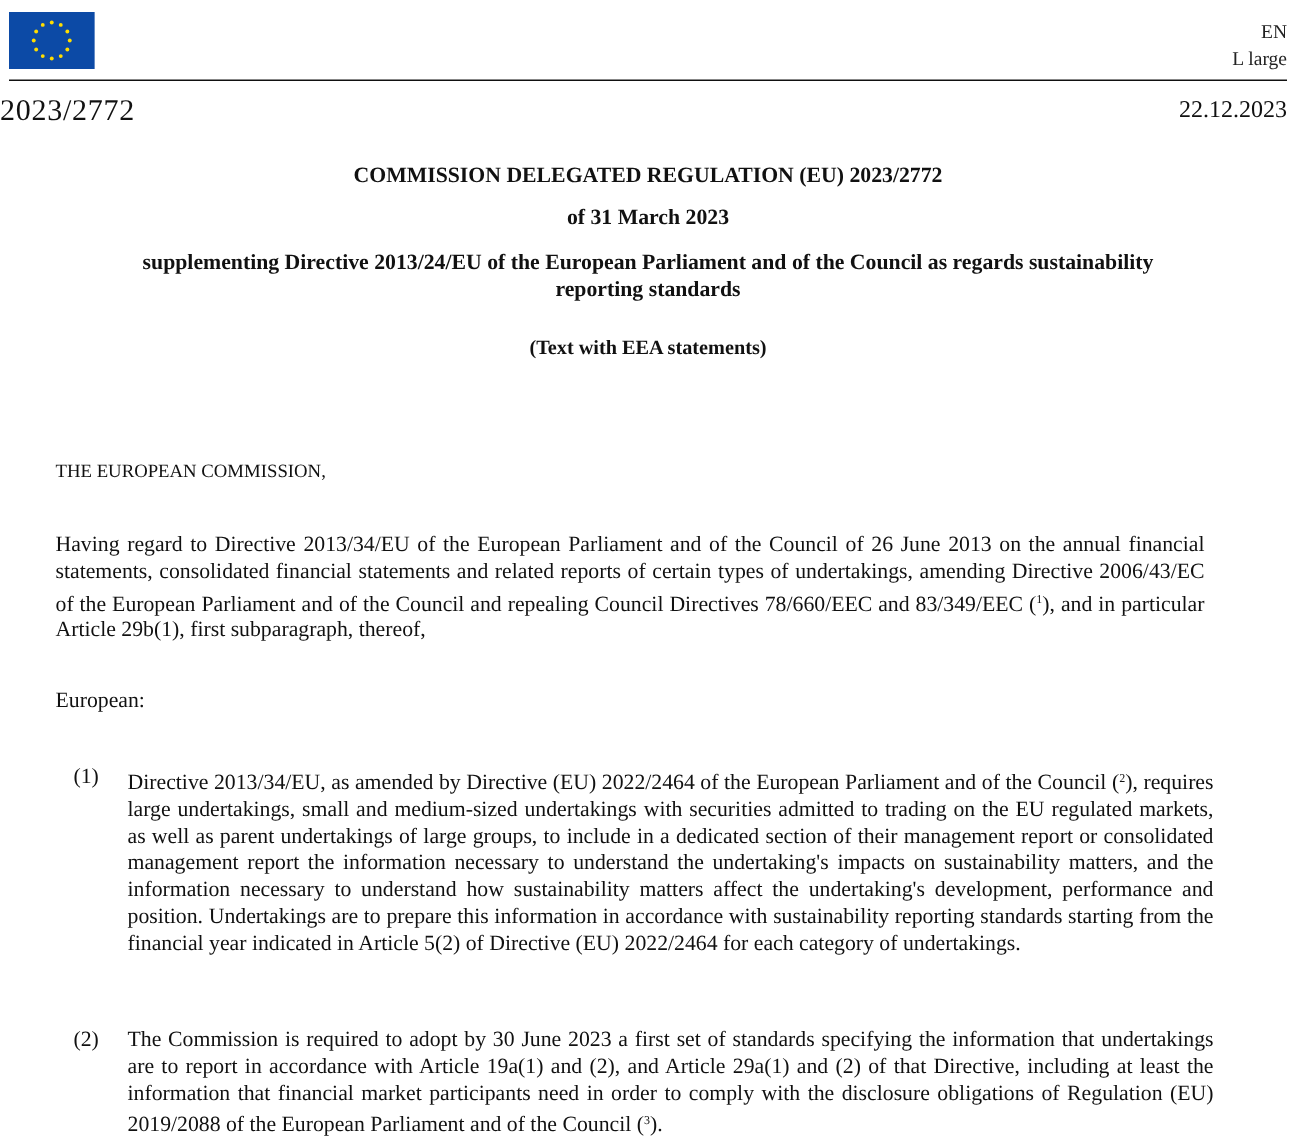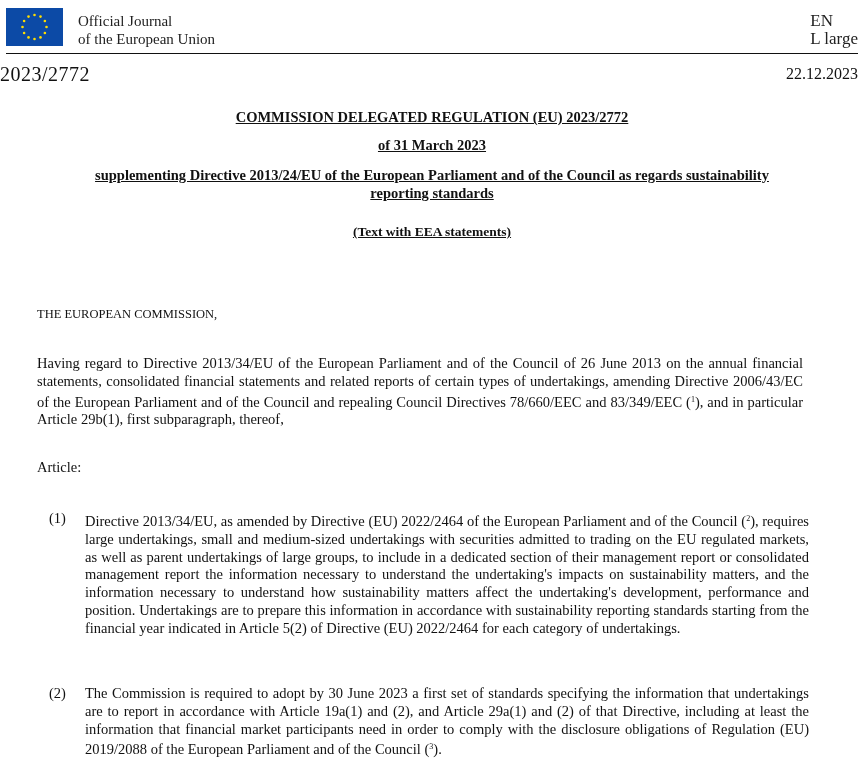--- a/index.html
+++ b/index.html
@@ -15,31 +15,31 @@
   .flag {
     position: absolute; left: 0; top: 8px; width: 57px; height: 38px;
     background: #0c4aa6;
   }
   .flag svg { width: 57px; height: 38px; display: block; }
   .journal {
     position: absolute; left: 72px; top: 12px; font-size: 15px; line-height: 18px;
     color: #222;
   }
   .series {
-    position: absolute; right: 0; top: 12px; font-size: 17px; line-height: 18px;
-    color: #222;
+    position: absolute; right: 0; top: 12px; font-size: 13px; line-height: 18px;
+    text-align: right; color: #222;
   }
   .docnum {
     position: absolute; left: 0; width: 864px; top: 63px; 
     font-size: 20px; letter-spacing: 0.5px;
   }
   .date {
     position: absolute; right: 6px; top: 65px; font-size: 16px;
   }
-  .title-block { position: absolute; left: 80px; width: 704px; text-align: center; font-weight: bold; font-size: 14.5px; text-decoration: underline; }
+  .title-block { position: absolute; left: 80px; width: 704px; text-align: center; font-weight: bold; font-size: 14.5px; }
   .t1 { top: 109px; }
   .t2 { top: 137px; }
   .t3 { top: 166px; line-height: 18px; }
   .t4 { top: 224px; font-size: 13.5px; }
   .para {
     position: absolute; left: 37px; width: 766px; font-size: 14.5px; line-height: 17.8px;
     text-align: justify;
   }
   .para.last-line-left { text-align-last: left; }
   .p-commission { top: 306px; font-size: 12.5px; }
@@ -66,43 +66,39 @@
         <circle cx="38.892304845413264" cy="25" r="1.3" fill="#ffdd00"></circle>
         <circle cx="34.5" cy="29.392304845413264" r="1.3" fill="#ffdd00"></circle>
         <circle cx="28.5" cy="31" r="1.3" fill="#ffdd00"></circle>
         <circle cx="22.499999999999996" cy="29.392304845413264" r="1.3" fill="#ffdd00"></circle>
         <circle cx="18.107695154586736" cy="25.000000000000004" r="1.3" fill="#ffdd00"></circle>
         <circle cx="16.5" cy="19" r="1.3" fill="#ffdd00"></circle>
         <circle cx="18.107695154586736" cy="12.999999999999998" r="1.3" fill="#ffdd00"></circle>
         <circle cx="22.499999999999993" cy="8.60769515458674" r="1.3" fill="#ffdd00"></circle>
       </svg>
   </div>
-  <div class="journal">
-    <div>Official Journal</div>
-    <div>of the European Union</div>
-  </div>
   <div class="series">
     <div>EN</div>
     <div>L large</div>
   </div>
 </div>
 
 <div class="docnum">2023/2772</div>
 <div class="date">22.12.2023</div>
 
 <div class="title-block t1">COMMISSION DELEGATED REGULATION (EU) 2023/2772</div>
 <div class="title-block t2">of 31 March 2023</div>
 <div class="title-block t3">supplementing Directive 2013/24/EU of the European Parliament and of the Council as regards sustainability reporting standards</div>
 <div class="title-block t4">(Text with EEA statements)</div>
 
 <div class="para p-commission">THE EUROPEAN COMMISSION,</div>
 
 <div class="para p-having last-line-left"><span>Having regard to Directive 2013/34/EU of the European Parliament and of the Council of 26 June 2013 on the annual financial statements, consolidated financial statements and related reports of certain types of undertakings, amending Directive 2006/43/EC of the European Parliament and of the Council and repealing Council Directives 78/660/EEC and 83/349/EEC (</span><sup class="fn">1</sup><span>), and in particular Article 29b(1), first subparagraph, thereof,</span></div>
 
-<div class="para p-whereas">Article:</div>
+<div class="para p-whereas">European:</div>
 
 <div class="recital r1">
   <span class="num">(1)</span>
   <div class="txt"><span>Directive 2013/34/EU, as amended by Directive (EU) 2022/2464 of the European Parliament and of the Council (</span><sup class="fn">2</sup><span>), requires large undertakings, small and medium-sized undertakings with securities admitted to trading on the EU regulated markets, as well as parent undertakings of large groups, to include in a dedicated section of their management report or consolidated management report the information necessary to understand the undertaking's impacts on sustainability matters, and the information necessary to understand how sustainability matters affect the undertaking's development, performance and position. Undertakings are to prepare this information in accordance with sustainability reporting standards starting from the financial year indicated in Article 5(2) of Directive (EU) 2022/2464 for each category of undertakings.</span></div>
 </div>
 
 <div class="recital r2">
   <span class="num">(2)</span>
   <div class="txt"><span>The Commission is required to adopt by 30 June 2023 a first set of standards specifying the information that undertakings are to report in accordance with Article 19a(1) and (2), and Article 29a(1) and (2) of that Directive, including at least the information that financial market participants need in order to comply with the disclosure obligations of Regulation (EU) 2019/2088 of the European Parliament and of the Council (</span><sup class="fn">3</sup><span>).</span></div>
 </div>

